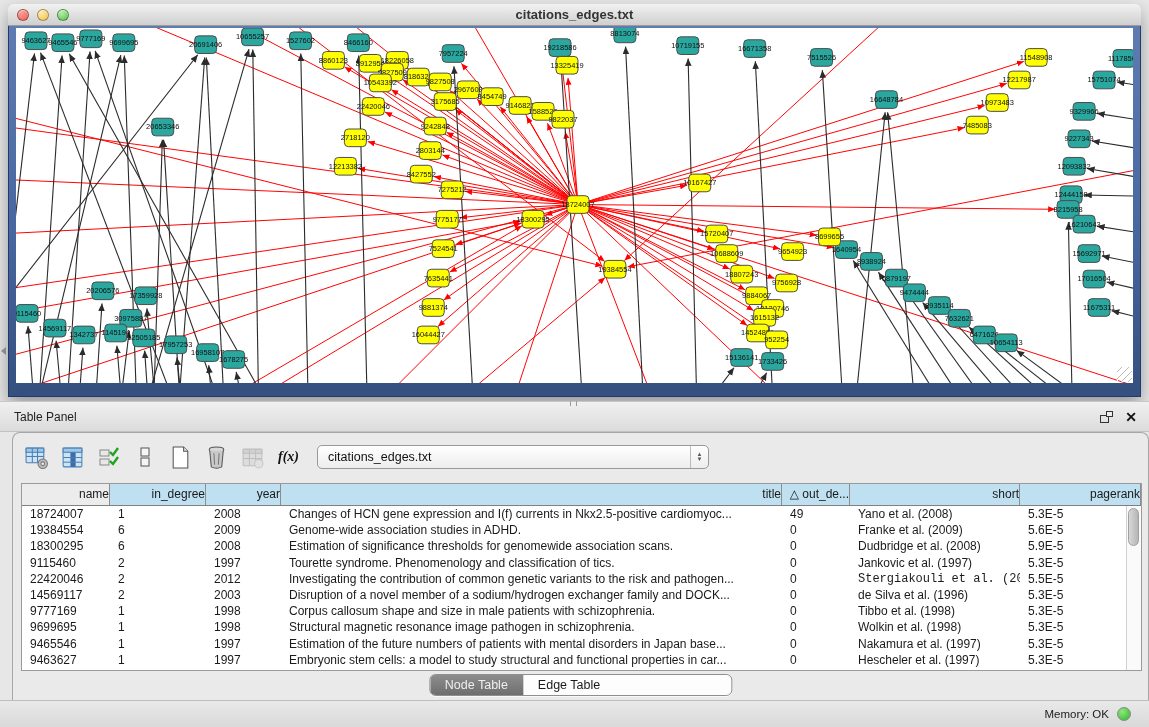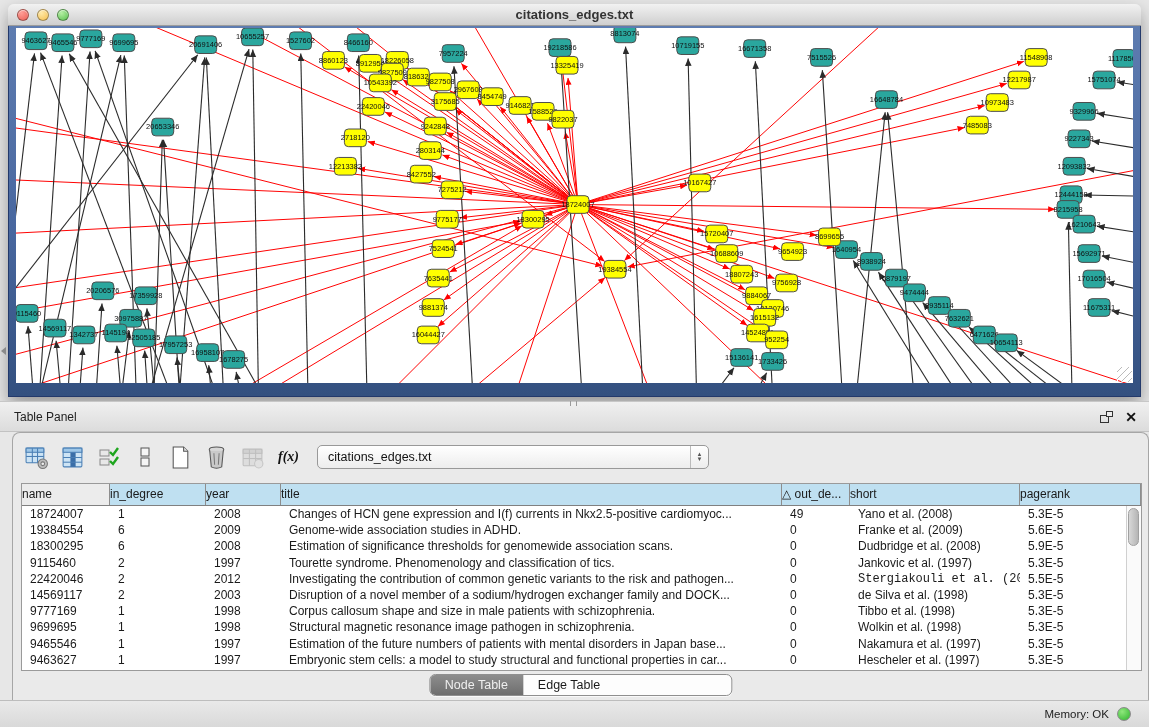--- a/index.html
+++ b/index.html
@@ -54,21 +54,21 @@
   .combo .spin { position:absolute; right:0; top:0; width:18px; height:100%;
     border-left:1px solid #bbb; display:flex; flex-direction:column;
     align-items:center; justify-content:center; color:#555; }
   .combo .spin span { font-size:6px; line-height:5px; }
 
   
   .tbl { position:absolute; left:8px; top:50px; width:1121px; height:188px;
     background:#fff; border:1px solid #9a9a9a; overflow:hidden; }
   .thead { display:flex; height:22px; border-bottom:1px solid #808080; }
   .th { background:#bfe0f1; border-right:1px solid #8d8d8d; font-size:12px; color:#1a1a1a;
-    text-align:left; line-height:21px; overflow:hidden; white-space:nowrap; flex-shrink:0; }
+    text-align:right; line-height:21px; overflow:hidden; white-space:nowrap; flex-shrink:0; }
   .th.gray { background:#ececec; }
   .th:last-child { flex:1; }
   .tbody { position:absolute; left:0; top:22px; right:15px; bottom:0; background:#fff; }
   .tr { display:flex; height:16.2px; }
   .td { font-size:12px; color:#1a1a1a; padding-left:8px; line-height:16px;
     white-space:nowrap; overflow:hidden; flex-shrink:0; }
   .vscroll { position:absolute; right:0; top:22px; bottom:0; width:15px;
     background:#fafafa; border-left:1px solid #d0d0d0; }
   .vthumb { position:absolute; left:1px; top:2px; width:11px; height:38px; border-radius:6px;
     background:linear-gradient(90deg,#d8d8d8,#b5b5b5); border:1px solid #a0a0a0; }
@@ -764,21 +764,21 @@
           <div class="td" style="width: 68px;">0</div>
           <div class="td" style="width: 170px; font-family: Liberation Mono, monospace;">Stergiakouli et al. (2012)</div>
           <div class="td" style="width: 108px;">5.5E-5</div>
         </div>
         <div class="tr">
           <div class="td" style="width: 88px;">14569117</div>
           <div class="td" style="width: 96px;">2</div>
           <div class="td" style="width: 75px;">2003</div>
           <div class="td" style="width: 501px;">Disruption of a novel member of a sodium/hydrogen exchanger family and DOCK...</div>
           <div class="td" style="width: 68px;">0</div>
-          <div class="td" style="width: 170px;">de Silva et al. (1998)</div>
+          <div class="td" style="width: 170px;">de Silva et al. (1996)</div>
           <div class="td" style="width: 108px;">5.3E-5</div>
         </div>
         <div class="tr">
           <div class="td" style="width: 88px;">9777169</div>
           <div class="td" style="width: 96px;">1</div>
           <div class="td" style="width: 75px;">1998</div>
           <div class="td" style="width: 501px;">Corpus callosum shape and size in male patients with schizophrenia.</div>
           <div class="td" style="width: 68px;">0</div>
           <div class="td" style="width: 170px;">Tibbo et al. (1998)</div>
           <div class="td" style="width: 108px;">5.3E-5</div>

